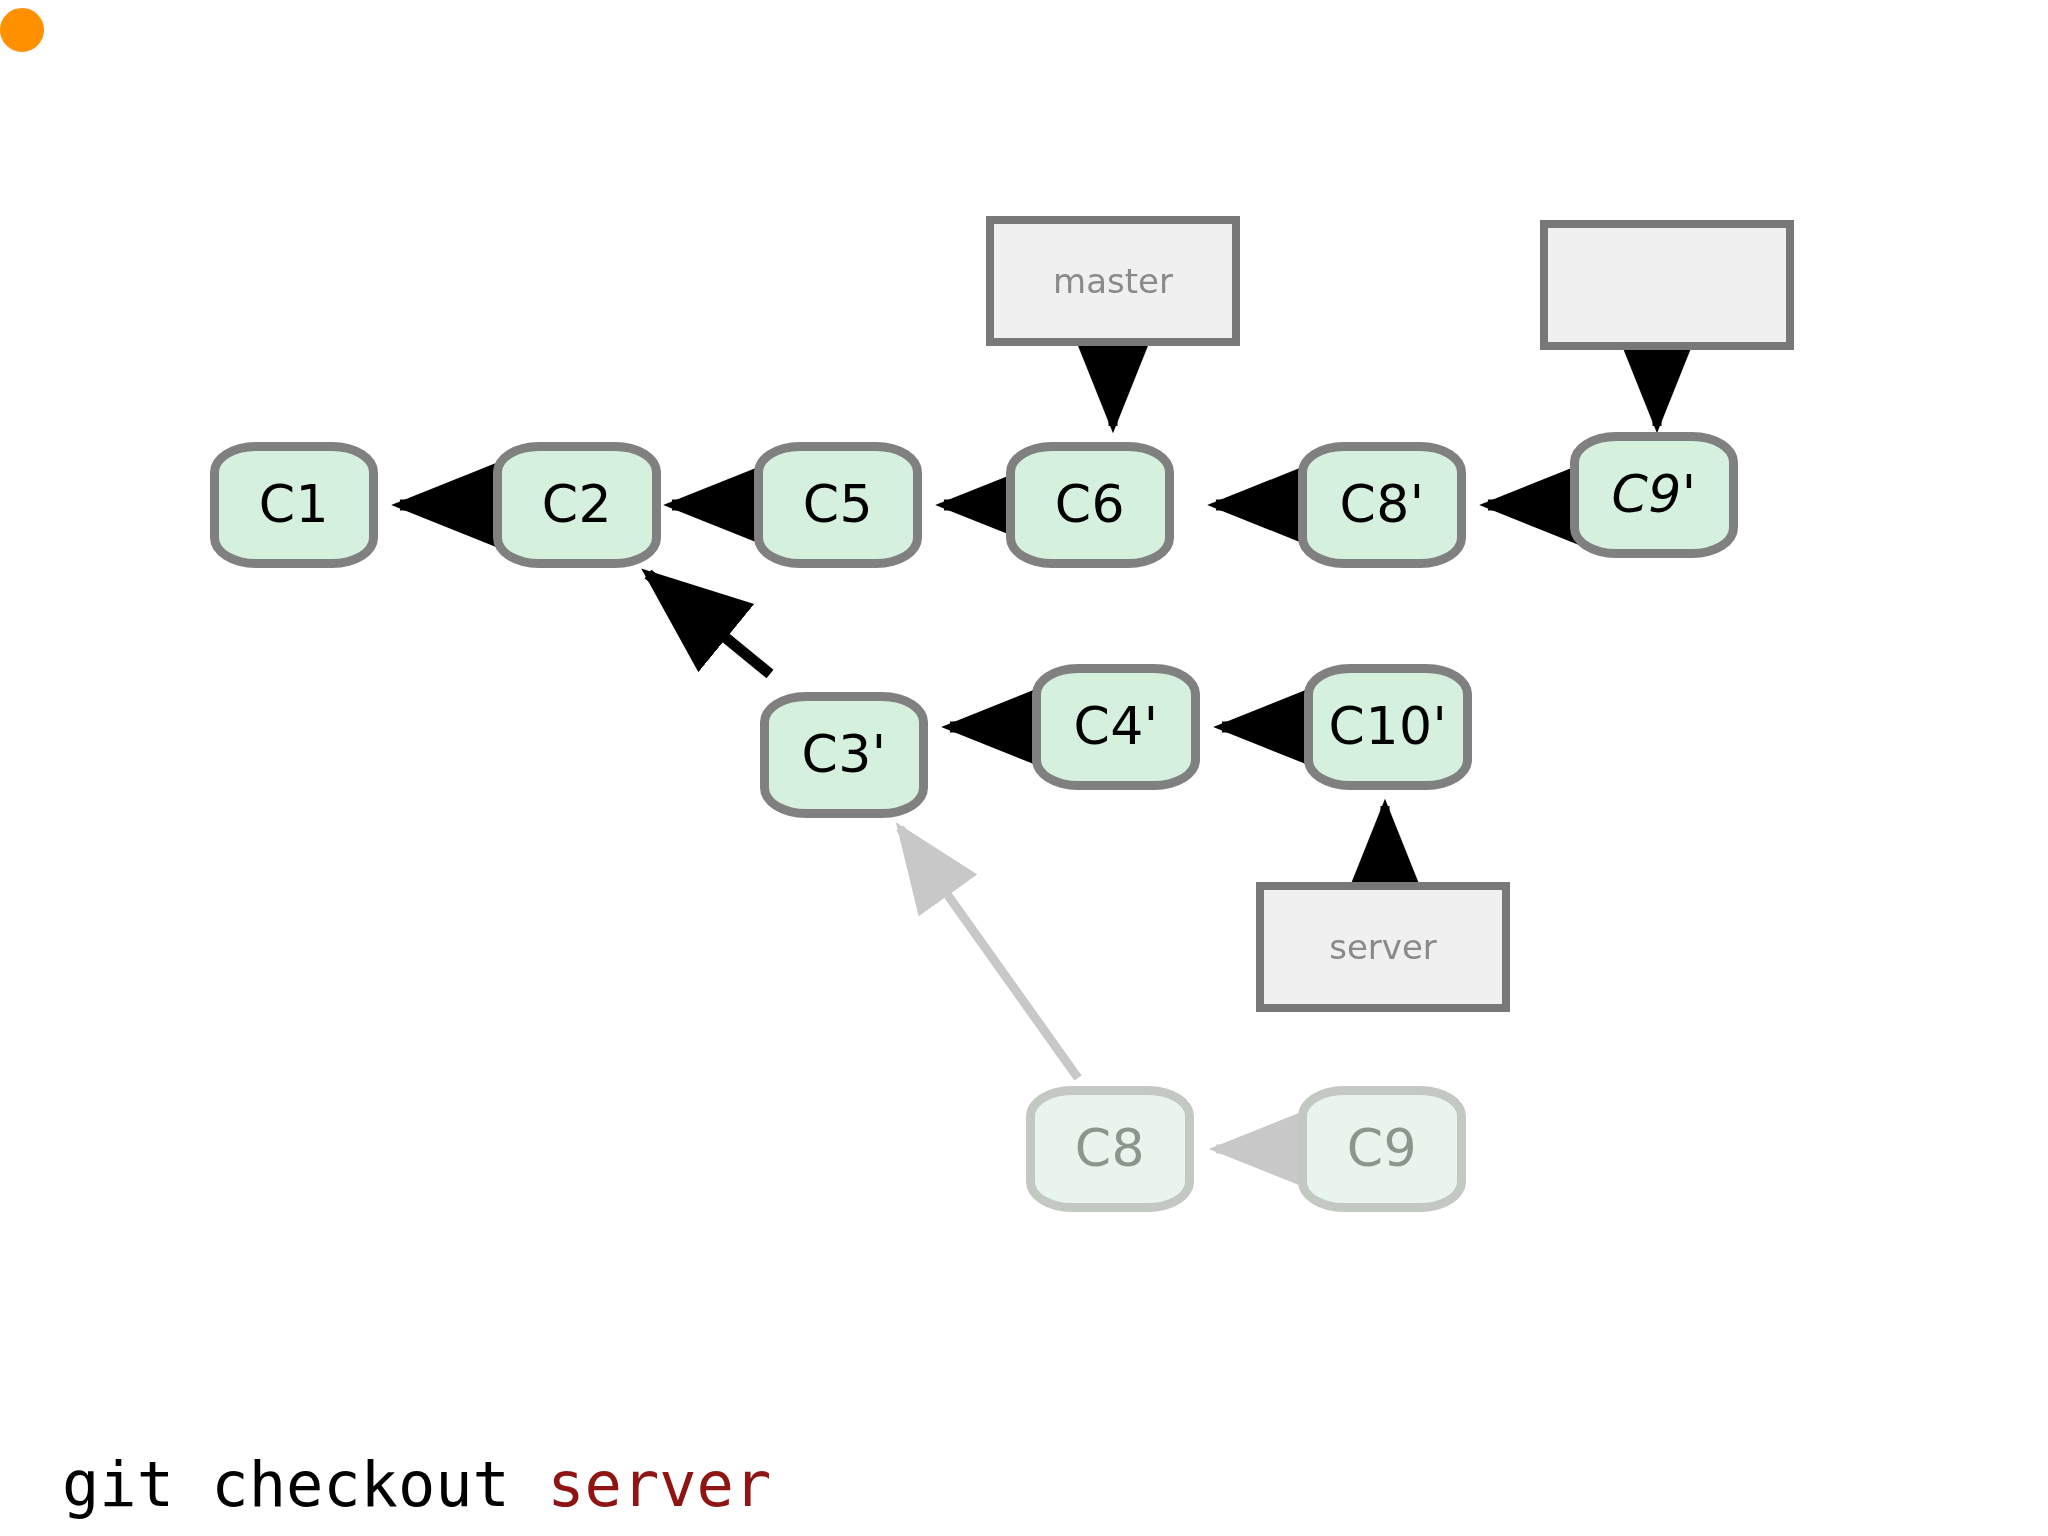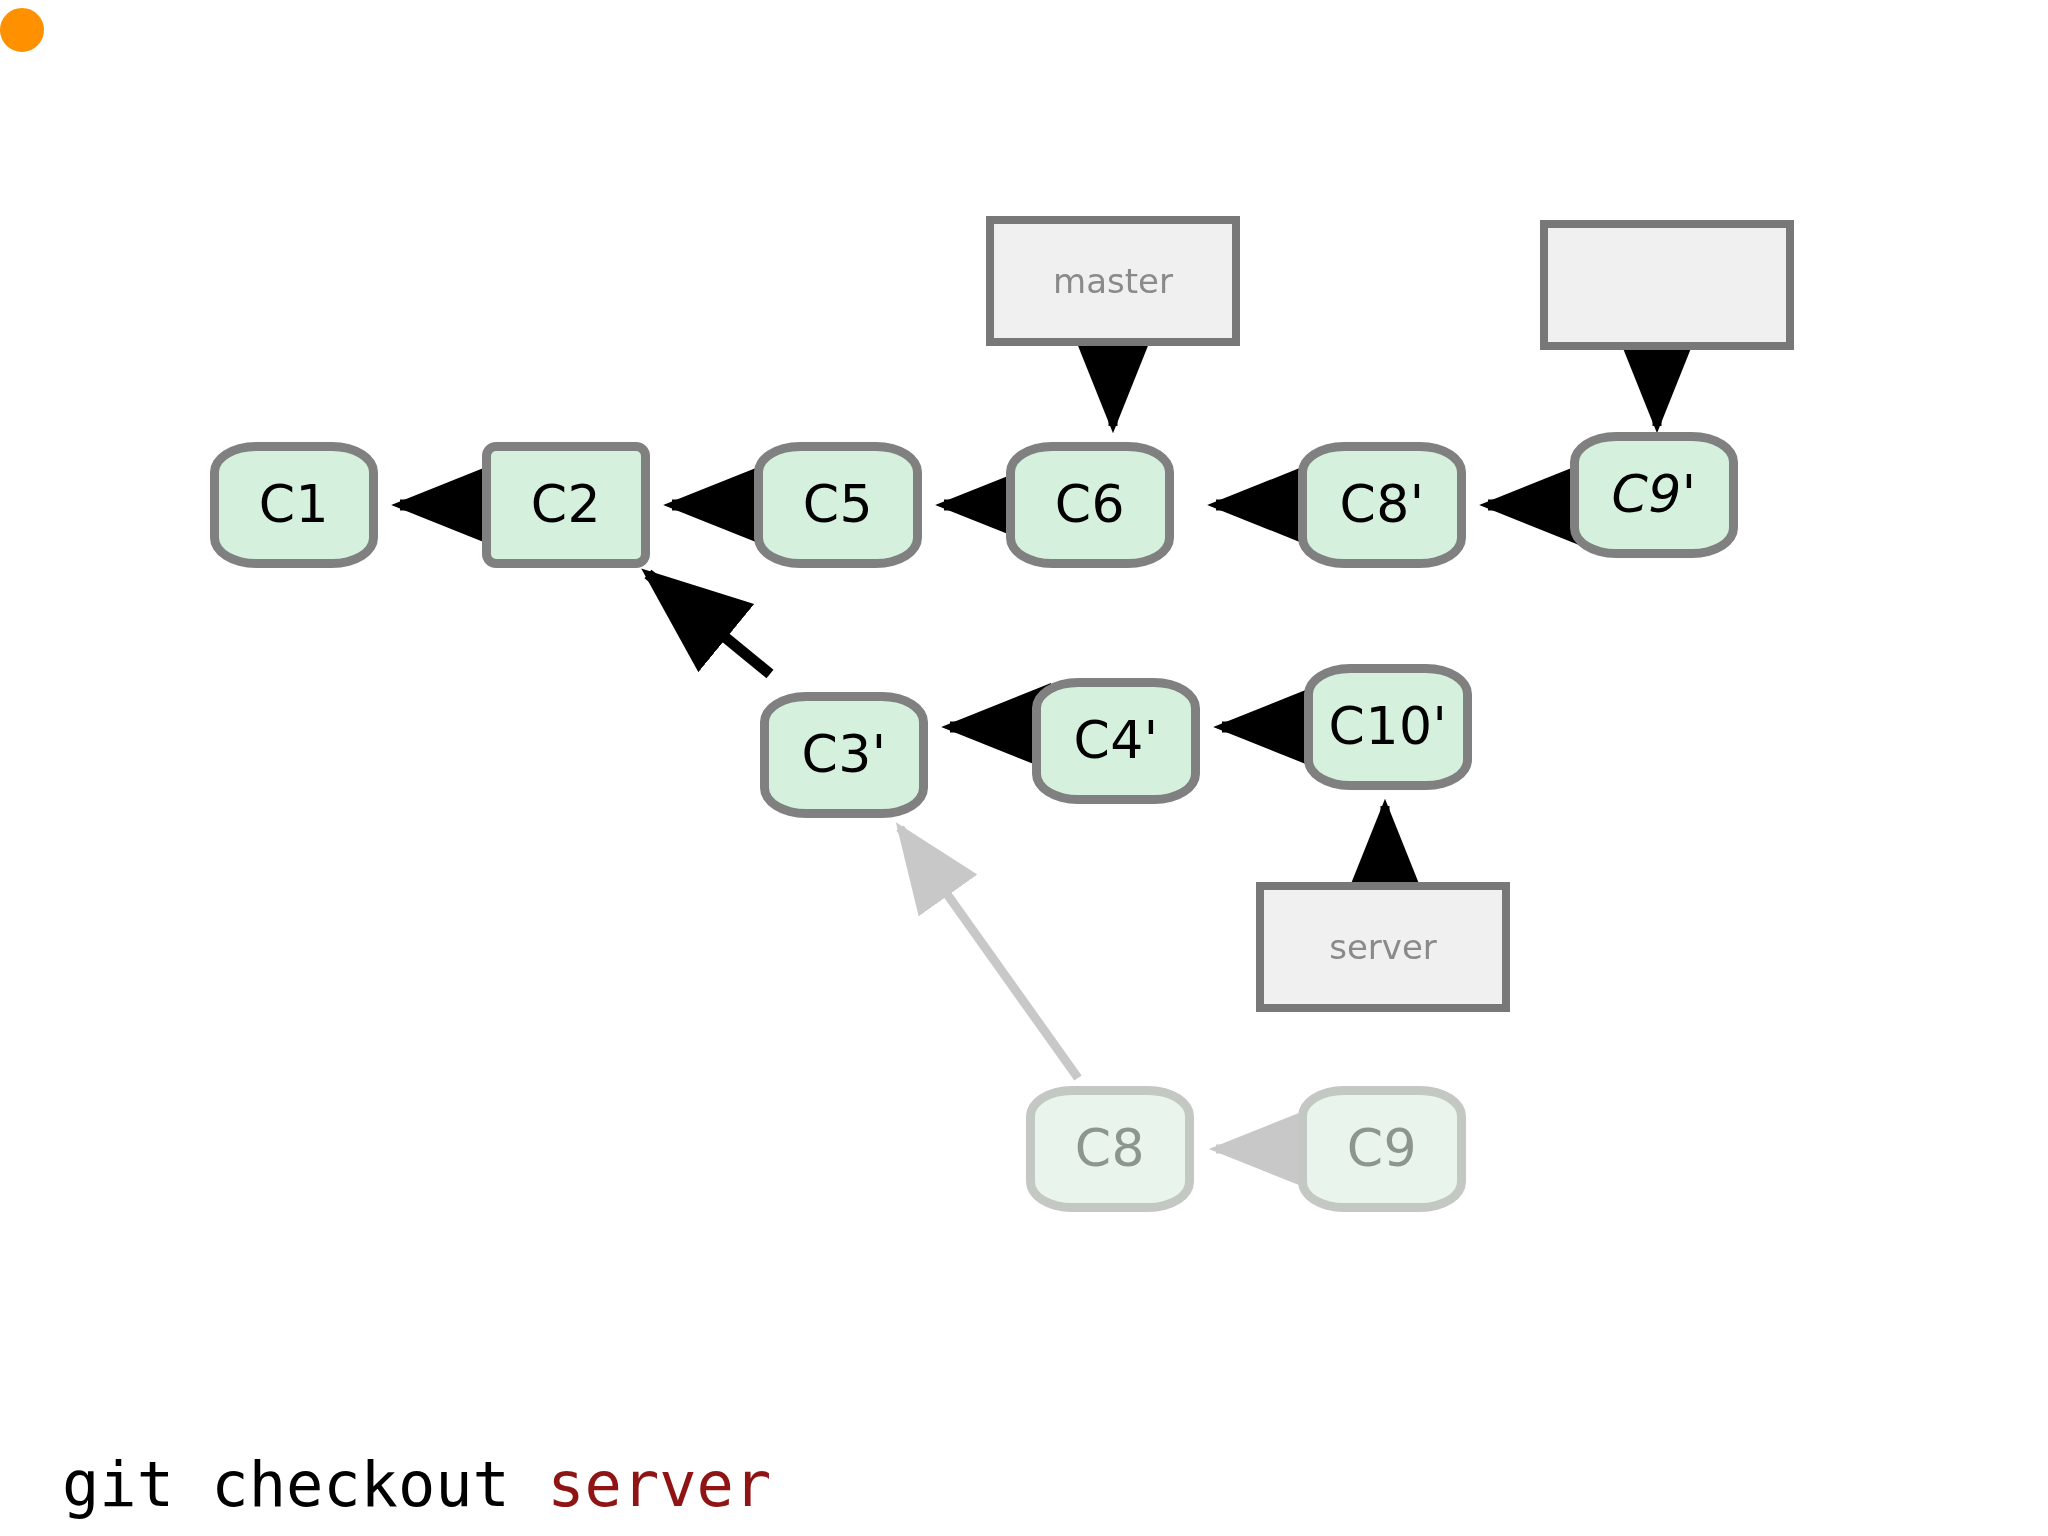--- a/index.html
+++ b/index.html
@@ -170,40 +170,40 @@
 
   <div class="branch ghost" style="left:1540px; top:212px; width:254px; height:130px;"></div>
 
   <div class="branch" style="left:1256px; top:874px; width:254px; height:130px;">
     <span>server</span>
   </div>
 
   <div class="commit" style="left:210px; top:434px;">
     <span class="clabel">C1</span>
   </div>
-  <div class="commit" style="left:482px; top:434px;border-radius:14px;">
+  <div class="commit" style="left:493px; top:434px;">
     <span class="clabel">C2</span>
   </div>
   <div class="commit" style="left:754px; top:434px;">
     <span class="clabel">C5</span>
   </div>
   <div class="commit" style="left:1006px; top:434px;">
     <span class="clabel">C6</span>
   </div>
   <div class="commit" style="left:1298px; top:434px;">
     <span class="clabel">C8'</span>
   </div>
   <div class="commit" style="left:1570px; top:424px;font-style:italic;">
     <span class="clabel">C9'</span>
   </div>
 
   <div class="commit" style="left:760px; top:684px;">
     <span class="clabel">C3'</span>
   </div>
-  <div class="commit" style="left:1032px; top:670px;">
+  <div class="commit" style="left:1032px; top:656px;">
     <span class="clabel">C4'</span>
   </div>
   <div class="commit" style="left:1304px; top:656px;">
     <span class="clabel">C10'</span>
   </div>
 
   <div class="commit faded" style="left:1026px; top:1078px;">
     <span class="clabel">C8</span>
   </div>
   <div class="commit faded" style="left:1298px; top:1078px;">

